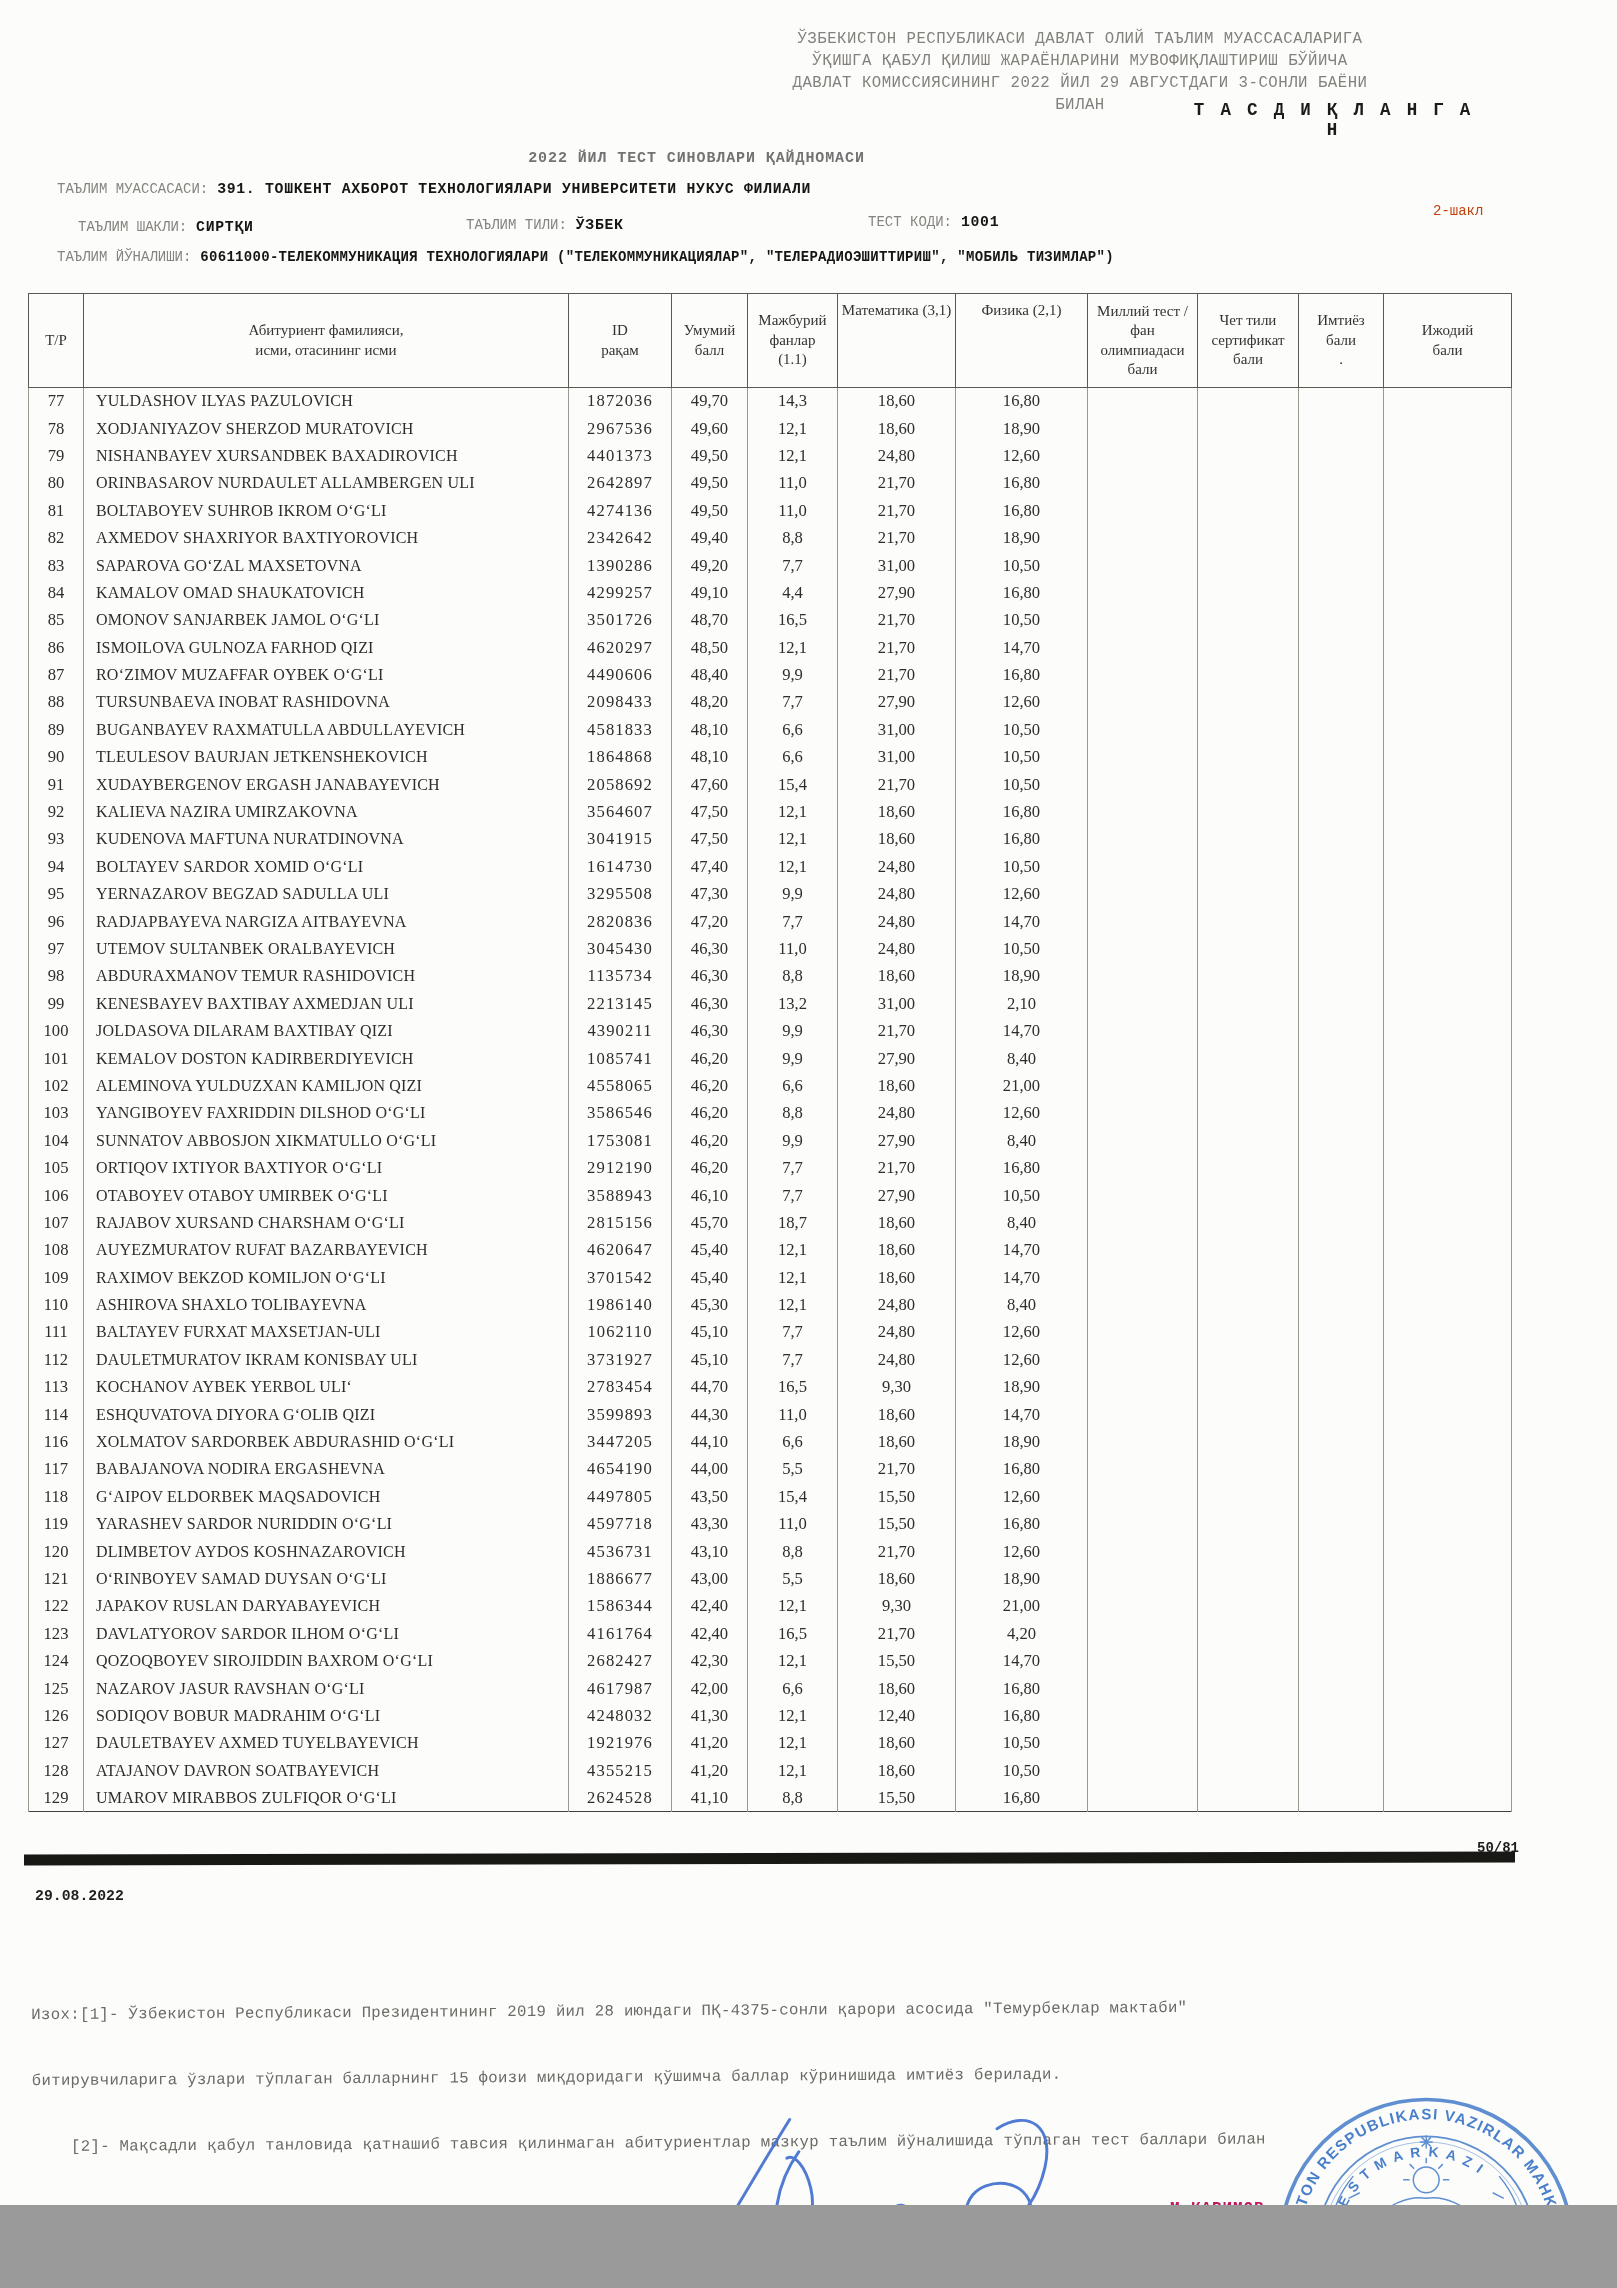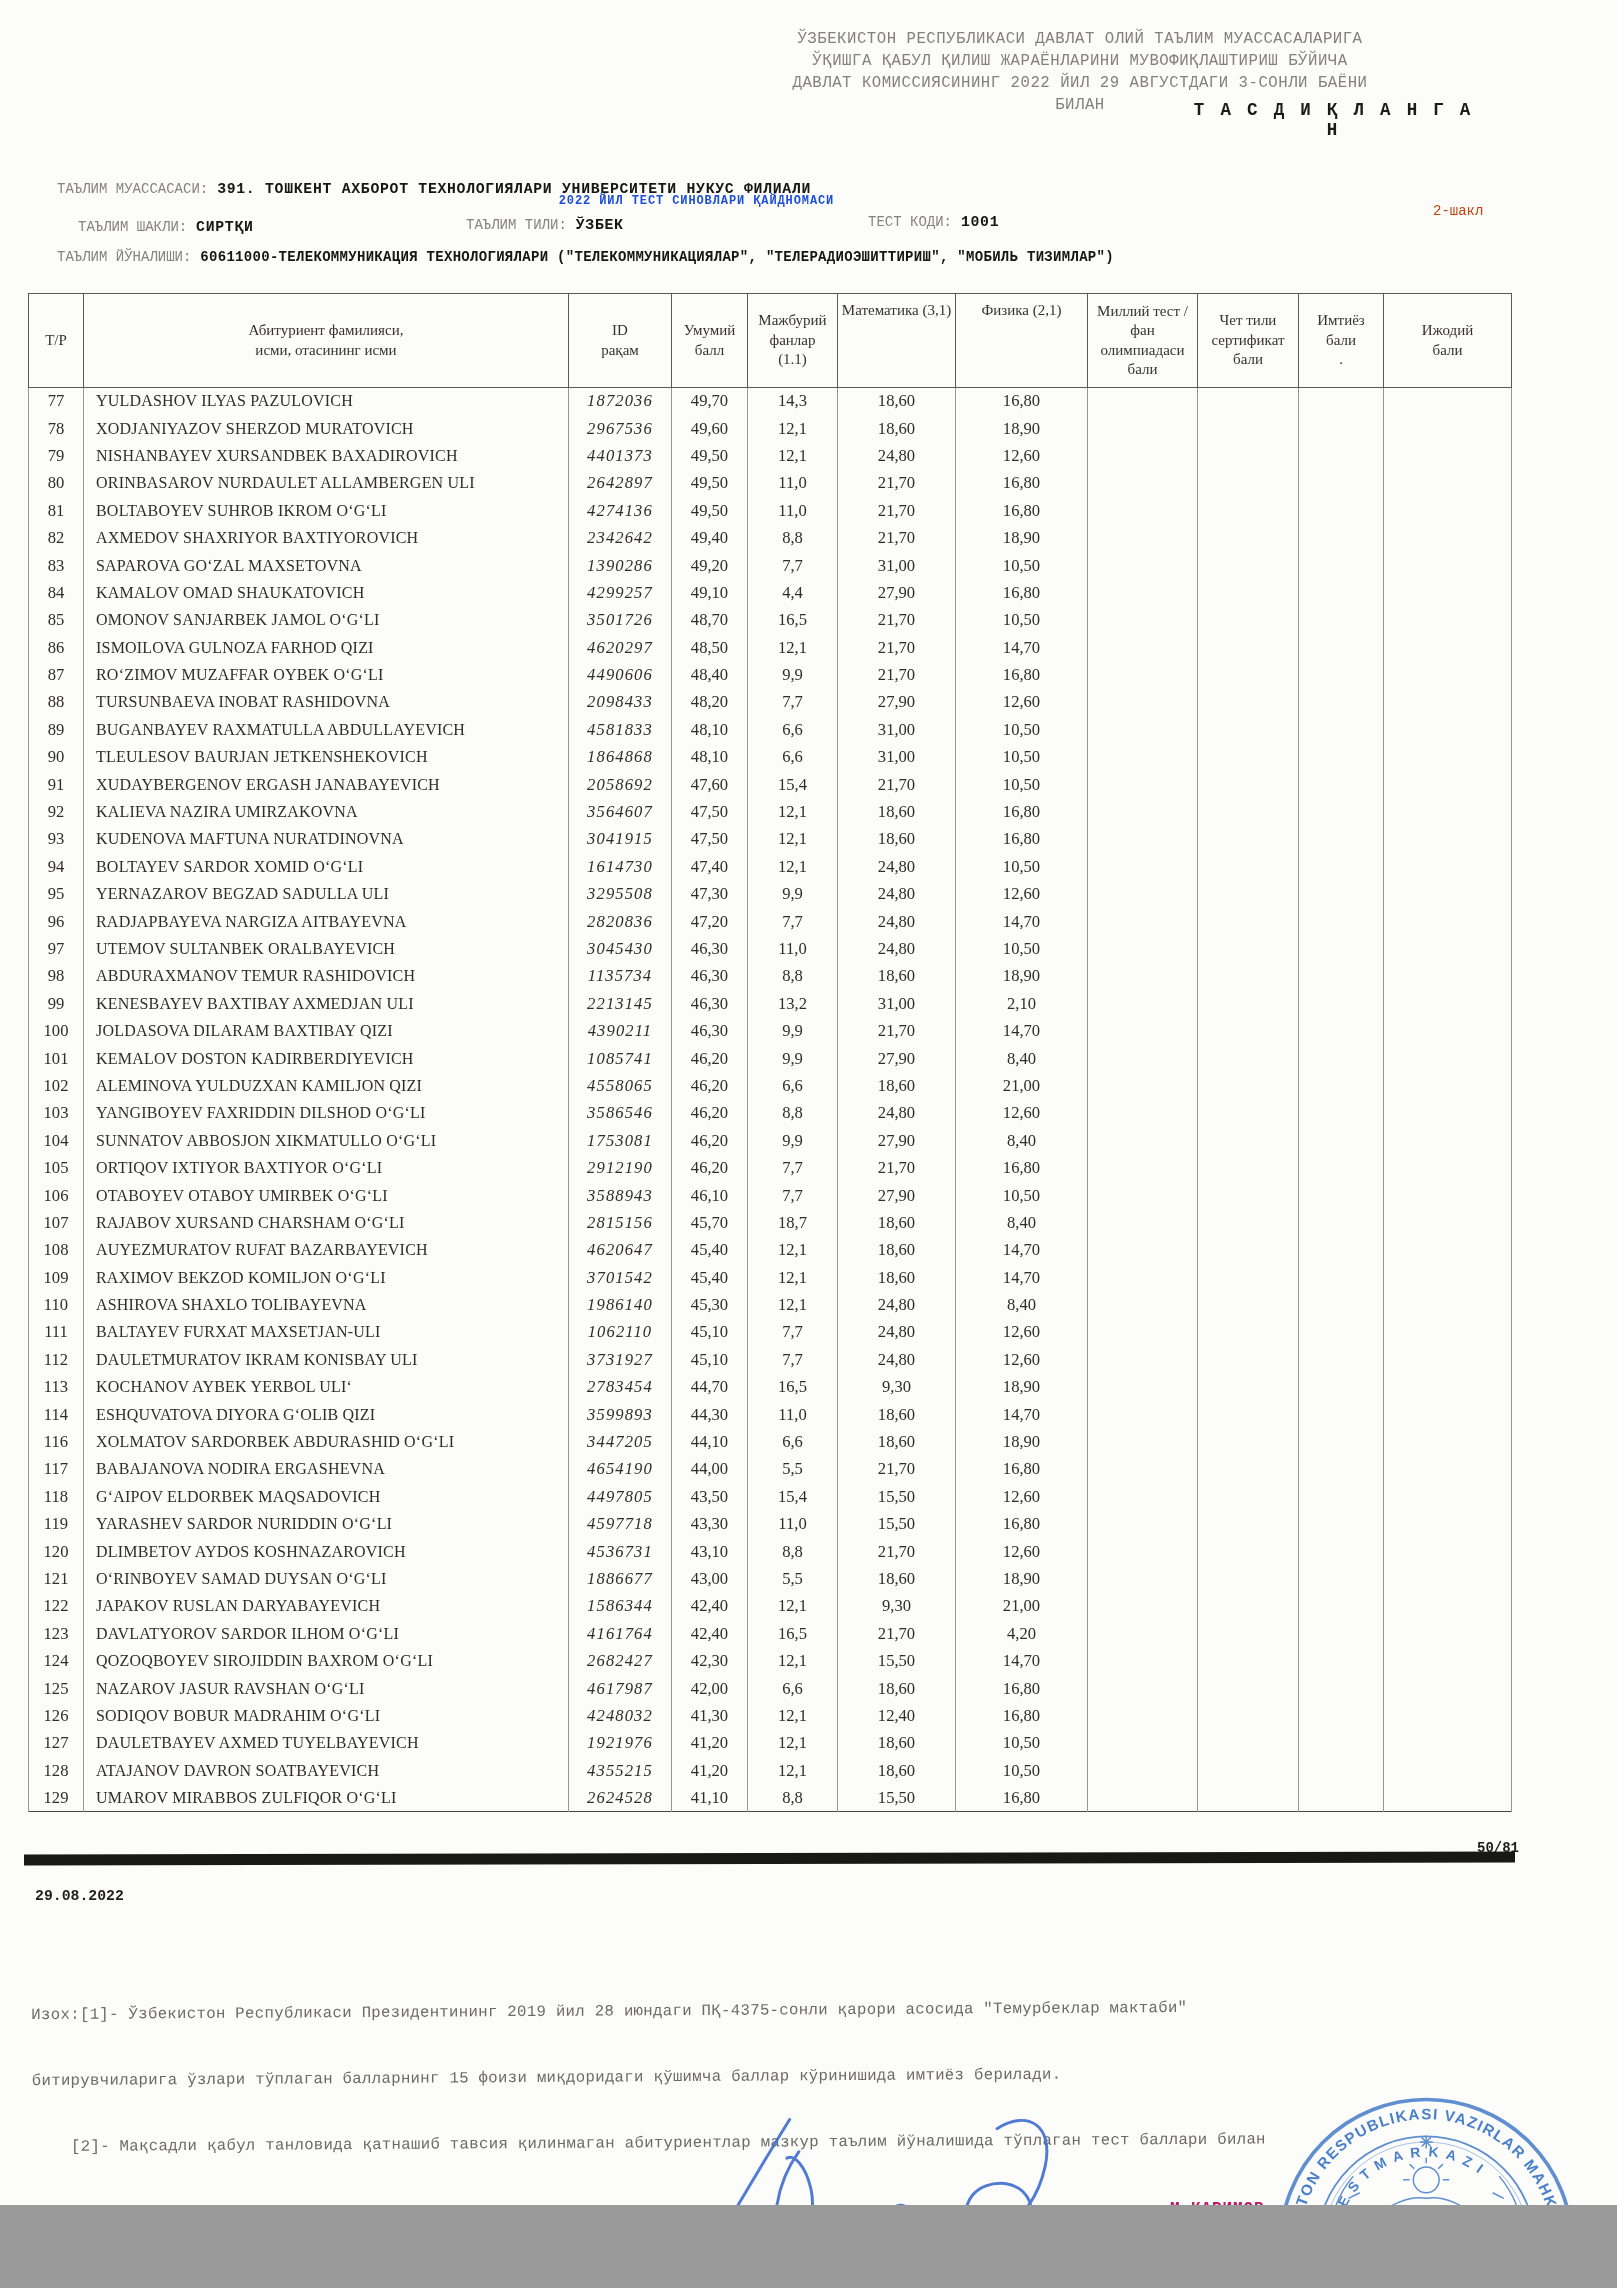--- a/index.html
+++ b/index.html
@@ -4,41 +4,41 @@
 <style>
   html,body{margin:0;padding:0;background:#9a9a9a;}
   .page{position:relative;width:1618px;height:2205px;background:#fcfcfa;overflow:hidden;
         font-family:"Liberation Mono",monospace;color:#2c2b28;}
   
   .hdr-faded{position:absolute;left:771px;top:28px;width:618px;text-align:center;
              font-size:15.7px;line-height:22px;color:#83817c;letter-spacing:0.5px;}
   .approved{position:absolute;left:1181px;top:100px;width:305px;text-align:center;
             font-weight:bold;font-size:17.5px;color:#1b1b1b;letter-spacing:2.8px;}
   .title{position:absolute;left:346px;top:150px;width:701px;text-align:center;
-         font-weight:bold;font-size:12px;color:#1d4ed8;letter-spacing:0.9px;margin-top:44px;}
+         font-weight:bold;font-size:15px;color:#737373;letter-spacing:0.9px;}
   .form-code{position:absolute;left:1433px;top:203px;font-size:14px;color:#c2410c;}
   .info-line{position:absolute;white-space:nowrap;}
   .lbl{color:#85837e;font-size:14px;}
   .val{color:#161614;font-weight:bold;font-size:14.8px;letter-spacing:0.7px;}
   .val.small{font-size:14px;letter-spacing:0.3px;}
 
   
   table.results{position:absolute;left:28px;top:293px;width:1483px;border-collapse:collapse;
                 table-layout:fixed;font-family:"Liberation Serif",serif;}
   table.results thead tr{height:94px;}
   table.results th{border:1.4px solid #5c5952;font-weight:normal;font-size:15px;color:#35332f;
                    white-space:pre-line;vertical-align:middle;padding:1.8px;line-height:19.4px;}
   table.results th.vt{vertical-align:top;padding-top:6.5px;}
   table.results tbody tr{height:27.4px;}
   table.results tbody{border-bottom:1.8px solid #45433d;}
   table.results td{border-left:0.9px solid #9a978f;border-right:0.9px solid #9a978f;
                    font-size:16.6px;color:#2e2d2a;text-align:center;padding:0 1.8px;
                    overflow:hidden;white-space:nowrap;}
   table.results td.name{text-align:left;padding-left:12px;font-size:16px;letter-spacing:0.2px;}
-  table.results td.num{letter-spacing:1.1px;font-style:italic;}
+  table.results td.num{letter-spacing:1.1px;}
 
   .page-num{position:absolute;left:1477px;top:1840px;font-weight:bold;font-size:14px;color:#1c1c1a;}
   .divider-band{position:absolute;left:24px;top:1853px;width:1491px;height:11px;background:#181815;
                 transform:rotate(-.12deg);}
   .scan-date{position:absolute;left:35px;top:1888px;font-weight:bold;font-size:14.8px;color:#201f1d;}
   .notes{position:absolute;left:31px;top:1960px;font-size:15.7px;line-height:22px;color:#6b6a65;
          white-space:pre;transform:rotate(-.35deg);transform-origin:left top;letter-spacing:0.3px;}
   .director{position:absolute;left:159px;top:2206px;font-weight:bold;font-size:16px;
             letter-spacing:2.3px;color:#171715;}
   .karimov{position:absolute;left:1170px;top:2200px;font-weight:bold;font-size:16px;

